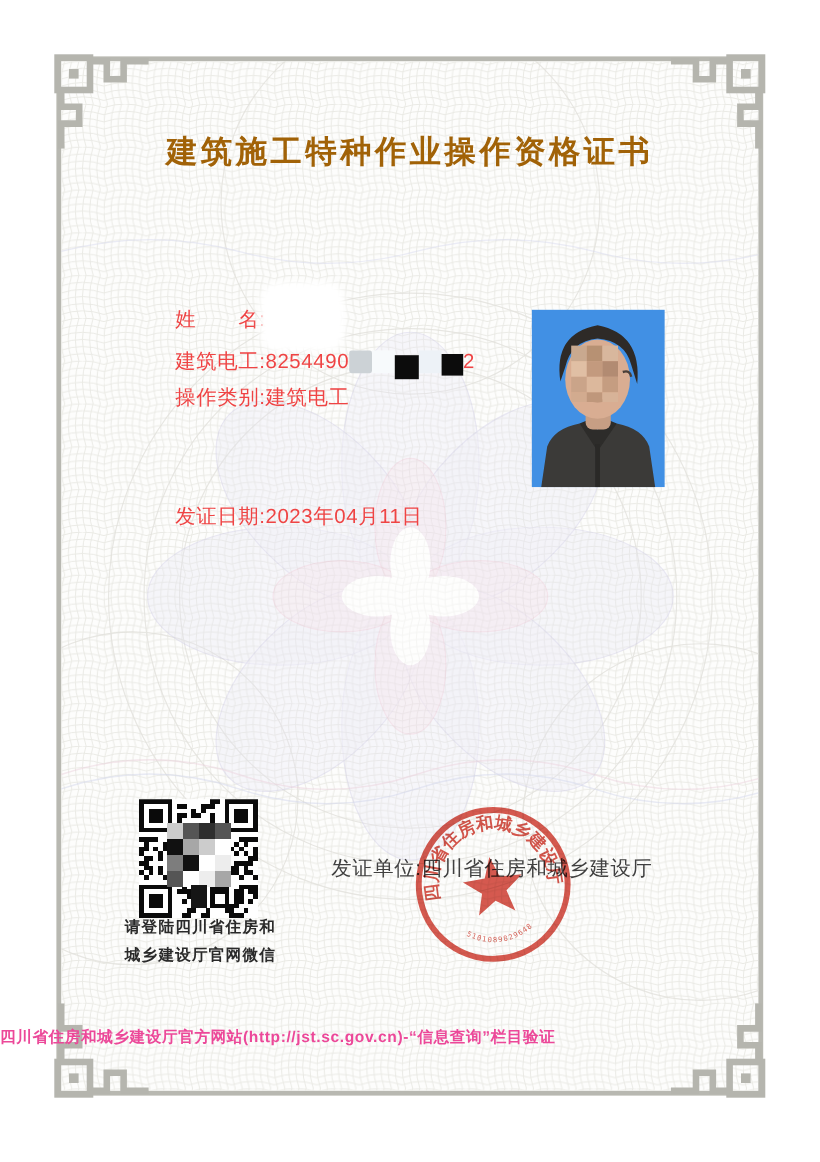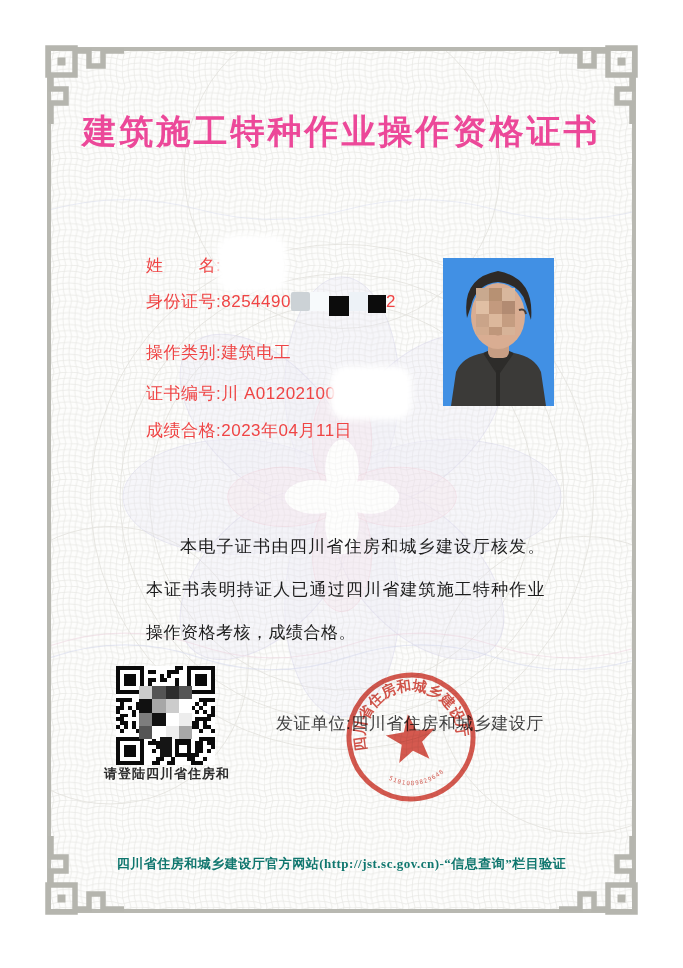--- a/index.html
+++ b/index.html
@@ -12,26 +12,26 @@
   .bg-svg{position:absolute;inset:0;width:100%;height:100%;}
   .corner{position:absolute;width:84px;height:84px;}
   .corner svg{width:100%;height:100%;}
   .c-tl{left:40px;top:40px;}
   .c-tr{right:40px;top:40px;transform:rotate(90deg);}
   .c-br{right:40px;bottom:48px;transform:rotate(180deg);}
   .c-bl{left:40px;bottom:48px;transform:rotate(270deg);}
 
   .title{position:absolute;left:0;right:0;top:109px;text-align:center;
          font-family:"Liberation Serif","DejaVu Serif",serif;font-weight:bold;
-         font-size:34px;letter-spacing:3px;color:#ec4899;}
+         font-size:26px;letter-spacing:3px;color:#a16207;}
 
   .field{position:absolute;left:146px;font-size:17px;letter-spacing:.5px;color:#ef4444;white-space:nowrap;}
   .f-name{top:247px;}
   .f-id{top:290px;}
-  .f-cat{top:341px;}
+  .f-cat{top:320px;}
   .f-cert{top:376px;}
   .f-valid{top:419px;}
 
   
   .px{display:inline-block;vertical-align:middle;margin-top:-2px;}
   .px1{width:19px;height:19px;background:#ccd2d6;border-radius:2px;}
   .px2{width:19px;height:19px;background:#f7fafc;}
   .px3{width:20px;height:20px;background:#0c0c0c;transform:translateY(4px);}
   .px4{width:19px;height:19px;background:#edf2f7;}
   .px5{width:18px;height:18px;background:#0c0c0c;transform:translateY(2px);}
@@ -43,35 +43,35 @@
   .photo{position:absolute;left:443px;top:258px;width:111px;height:148px;}
   .photo svg{width:100%;height:100%;display:block;}
 
   .body-par{position:absolute;left:146px;top:525px;width:399px;
             font-size:17px;line-height:43px;text-align:justify;text-indent:2em;
             letter-spacing:.5px;color:#1c1c1c;}
 
   .qr{position:absolute;left:114px;top:666px;width:103px;height:99px;}
   .qr svg{width:100%;height:100%;display:block;}
   .qr-caption{position:absolute;left:104px;top:762px;width:190px;
-              font-family:Liberation Serif, serif;font-weight:bold;
+              font-family:Liberation Mono, monospace;font-weight:bold;
               font-size:13px;line-height:23px;letter-spacing:1px;color:#2a2a2a;}
   .qr-caption div{white-space:nowrap;}
 
   .issue{position:absolute;left:276px;font-size:17px;letter-spacing:.5px;color:#404040;white-space:nowrap;}
   .i-unit{top:712px;}
   .i-date{top:746px;}
 
   .seal{position:absolute;left:342px;top:668px;width:138px;height:138px;
         transform:rotate(-8deg);mix-blend-mode:multiply;opacity:.92;}
   .seal svg{width:100%;height:100%;display:block;}
 
-  .footer{position:absolute;left:0;right:0;top:855px;text-align:center;
-          font-family:Liberation Serif, serif;font-weight:bold;
-          font-size:13px;letter-spacing:.5px;color:#0f766e;}
+  .footer{position:absolute;left:0;right:0;top:855px;text-align:left;
+          font-family:Liberation Sans, sans-serif;font-weight:bold;
+          font-size:13px;letter-spacing:.5px;color:#ec4899;}
 </style>
 </head>
 <body>
 
 <div class="page">
 
   <div class="cert">
 
     <svg class="bg-svg" viewBox="0 0 589 866" preserveAspectRatio="none" aria-hidden="true">
       <defs>
@@ -166,30 +166,27 @@
     </g>
       </svg>
   </div>
 
   <div class="title">建筑施工特种作业操作资格证书</div>
 
   <div class="field f-name">
     <span>姓　　名:</span><span class="blur-box nb"></span>
   </div>
   <div class="field f-id">
-    <span>身份证号:</span><span>8254490</span><span class="px px1"></span><span class="px px2"></span><span class="px px3"></span><span class="px px4"></span><span class="px px5"></span><span>2</span>
+    <span>建筑电工:</span><span>8254490</span><span class="px px1"></span><span class="px px2"></span><span class="px px3"></span><span class="px px4"></span><span class="px px5"></span><span>2</span>
   </div>
   <div class="field f-cat">
     <span>操作类别:</span><span>建筑电工</span>
   </div>
-  <div class="field f-cert">
-    <span>证书编号:</span><span>川 A01202100</span><span class="blur-box cb"></span>
-  </div>
   <div class="field f-valid">
-    <span>成绩合格:</span><span>2023年04月11日</span>
+    <span>发证日期:</span><span>2023年04月11日</span>
   </div>
 
   <div class="photo">
     <svg viewBox="0 0 111 148" aria-hidden="true">
       <rect x="0" y="0" width="111" height="148" fill="#4190e4"></rect>
 
       <path d="M8 148 L13 114 Q19 99 40 95 L55 104 L71 95 Q92 99 98 114 L103 148 Z" fill="#3b3a38"></path>
       <path d="M40 95 L55 118 L71 95 L64 92 L55 100 L47 92 Z" fill="#2d2c2a"></path>
       <rect x="53" y="112" width="4" height="36" fill="#2a2927"></rect>
 
@@ -213,21 +210,20 @@
         <rect x="33" y="56" width="13" height="13" fill="#caa489"></rect>
         <rect x="46" y="56" width="13" height="13" fill="#dcb89c"></rect>
         <rect x="59" y="56" width="13" height="13" fill="#c59d81"></rect>
         <rect x="33" y="69" width="13" height="8" fill="#d2ab8f"></rect>
         <rect x="46" y="69" width="13" height="8" fill="#bf977b"></rect>
         <rect x="59" y="69" width="13" height="8" fill="#d7b398"></rect>
       </g>
     </svg>
   </div>
 
-  <div class="body-par">本电子证书由四川省住房和城乡建设厅核发。本证书表明持证人已通过四川省建筑施工特种作业操作资格考核，成绩合格。</div>
 
   <div class="qr">
     <svg id="qr-svg" viewBox="0 0 100 100" shape-rendering="crispEdges" aria-hidden="true">
       <rect x="0" y="0" width="100" height="100" fill="#ffffff"></rect>
     <rect x="60" y="0" width="4" height="4" fill="#0a0a0a"></rect>
         <rect x="64" y="0" width="4" height="4" fill="#0a0a0a"></rect>
         <rect x="32" y="4" width="4" height="4" fill="#0a0a0a"></rect>
         <rect x="36" y="4" width="4" height="4" fill="#0a0a0a"></rect>
         <rect x="52" y="4" width="4" height="4" fill="#0a0a0a"></rect>
         <rect x="56" y="4" width="4" height="4" fill="#0a0a0a"></rect>
@@ -445,20 +441,21 @@
         <rect x="63.5" y="47" width="13.5" height="13.5" fill="#ededed"></rect>
         <rect x="23" y="60.5" width="13.5" height="13.5" fill="#555555"></rect>
         <rect x="36.5" y="60.5" width="13.5" height="13.5" fill="#ffffff"></rect>
         <rect x="50" y="60.5" width="13.5" height="13.5" fill="#ededed"></rect>
         <rect x="63.5" y="60.5" width="13.5" height="13.5" fill="#a7a7a7"></rect>
         <rect x="44" y="72" width="13" height="20" fill="#151515"></rect>
       </svg>
   </div>
   <div class="qr-caption">
     <div>请登陆四川省住房和</div>
+    <div>城乡建设厅官网微信</div>
   </div>
 
   <div class="issue i-unit">
     <span>发证单位:</span><span>四川省住房和城乡建设厅</span>
   </div>
 
   <div class="seal">
     <svg viewBox="-69 -69 138 138" aria-hidden="true">
       <defs>
         <path id="ringPath" d="M -42 20 A 46.5 46.5 0 1 1 42 20" fill="none"></path>

